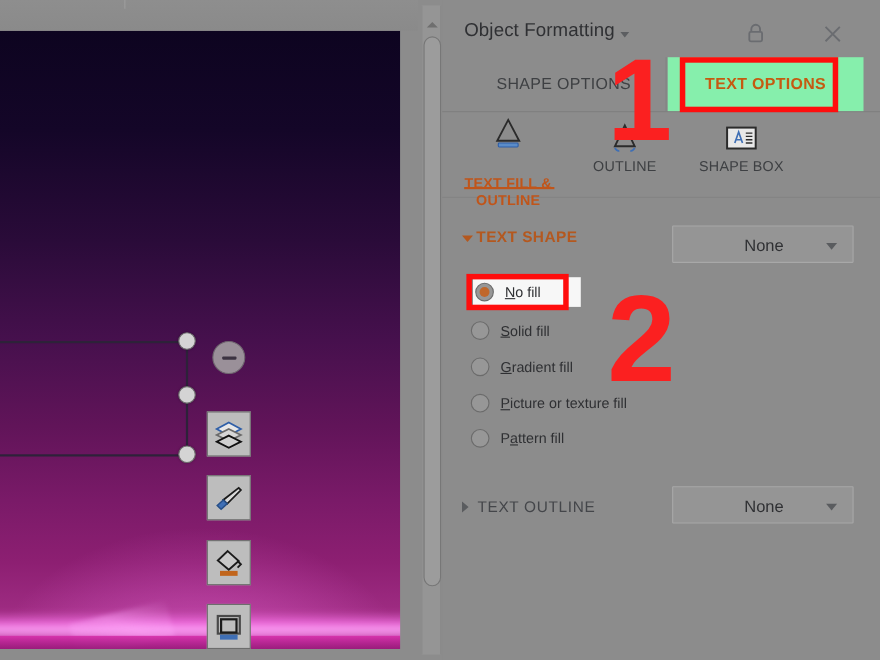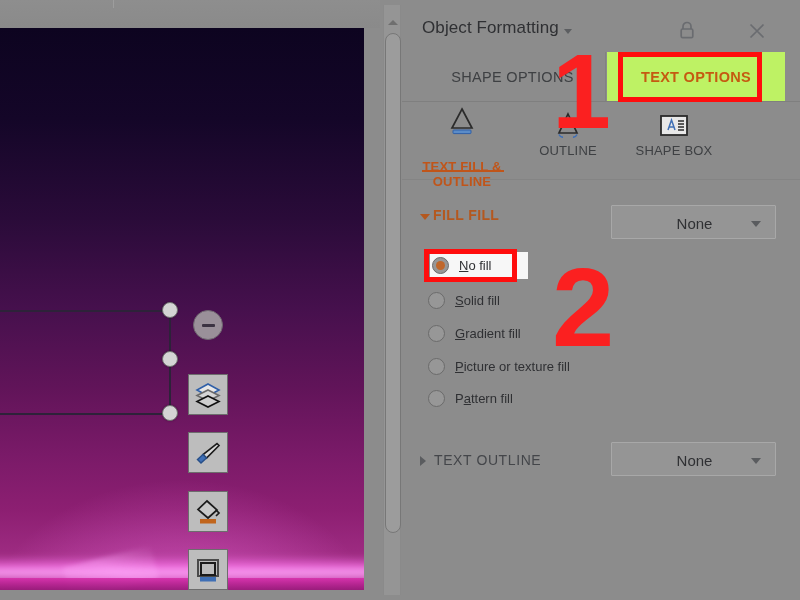--- a/index.html
+++ b/index.html
@@ -185,21 +185,21 @@
     font-size: 14.5px;
     letter-spacing: 0.3px;
   }
   .tab.shape {
     left: 18px; width: 186px;
     color: #3e4043;
     border-right: 1px solid #828282;
   }
   .tab.text {
     left: 205px; width: 178px;
-    background: #bef264;
+    background: #86efac;
     color: #c55a11;
     font-weight: bold;
   }
 
   
   .subtabs {
     position: absolute; left: 0; top: 104px;
     width: 398px; height: 76px;
     border-bottom: 1px solid #848484;
   }
@@ -478,21 +478,21 @@
             <path d="M11 20 L14.5 10 L18 20 M12.2 17 H16.8" fill="none" stroke="#3f6fb5" stroke-width="1.5"></path>
             <path d="M21 11 H27 M21 14 H27 M21 17 H27 M21 20 H27" stroke="#2b2b2b" stroke-width="1.3"></path>
           </svg>
         </div>
         <div class="lbl">SHAPE BOX</div>
       </div>
     </div>
 
     <div class="sec-fill">
       <div class="sec-caret-down"></div>
-      <div class="sec-label-fill">FILL FILL</div>
+      <div class="sec-label-fill">TEXT SHAPE</div>
     </div>
 
     <div class="dropdown" id="dd-fill">
       <div class="val">None</div>
       <div class="caret"></div>
     </div>
 
     <div class="radio-row selected r0">
       <div class="radio">
         <div class="dot"></div>

